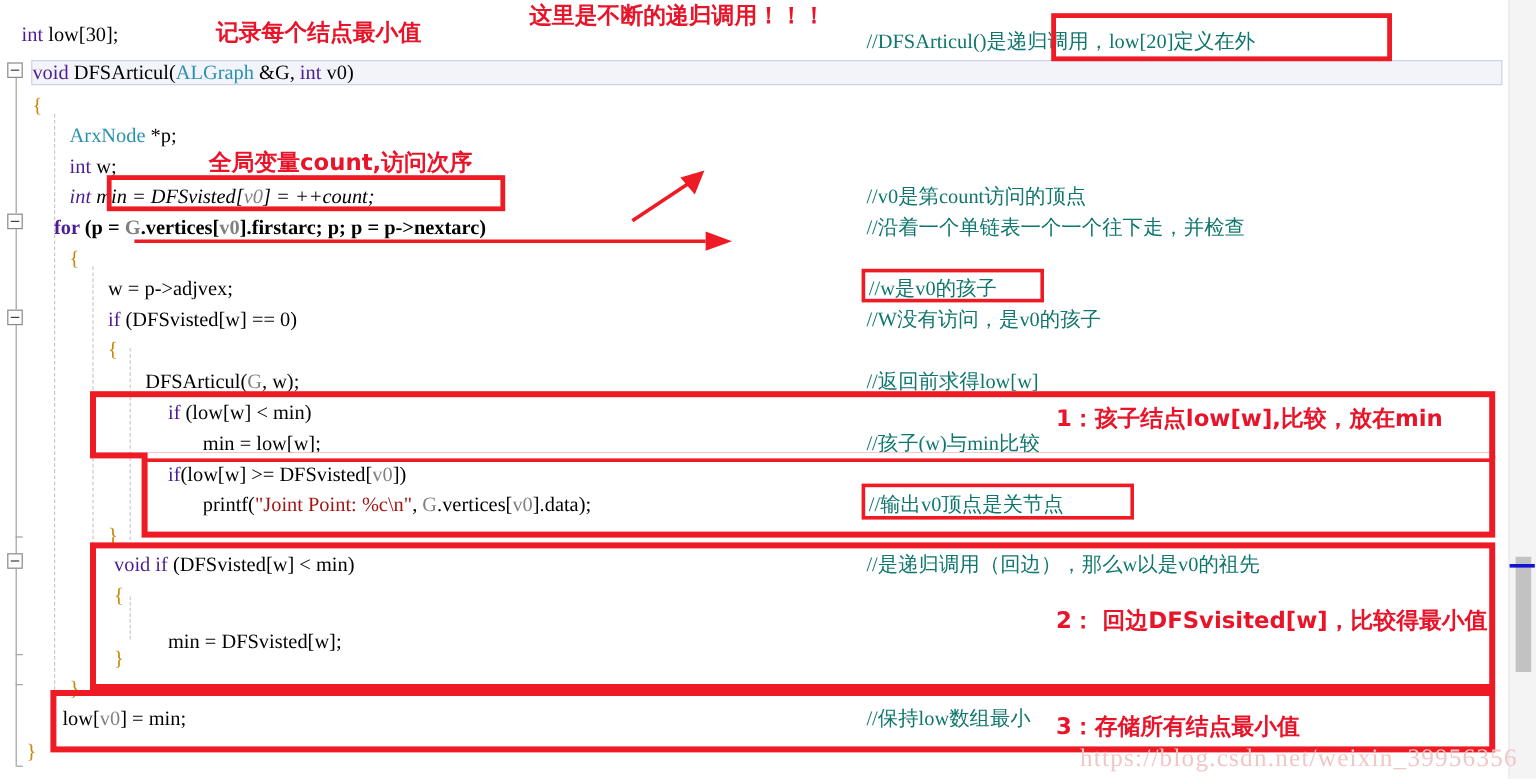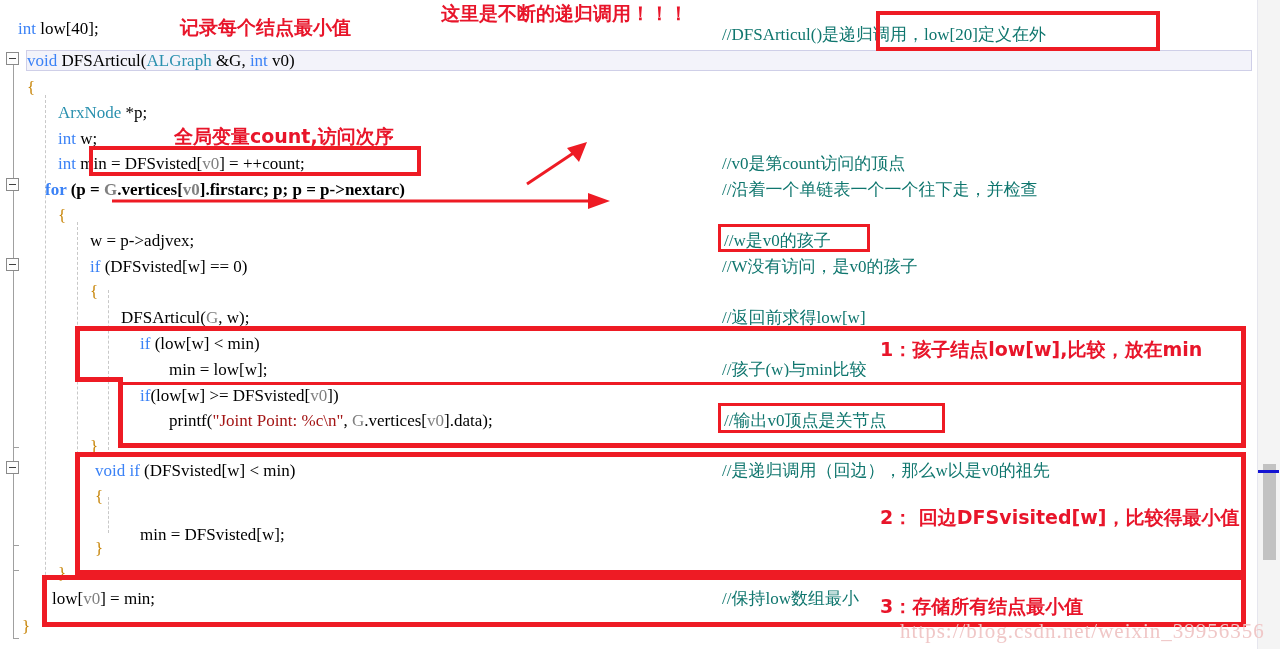--- a/index.html
+++ b/index.html
@@ -24,21 +24,21 @@
   
   .indent-guide{position:absolute;width:0;border-left:1px dashed #c8c8c8;}
 
   
   .code{
     position:absolute;white-space:pre;
     font-family:"Liberation Serif","DejaVu Serif",serif;
     font-size:17px;line-height:17px;color:#000;
     letter-spacing:0px;
   }
-  .kw{color:#3b82f6;}
+  .kw{color:#4c1d95;}
   .ty{color:#2b91af;}
   .str{color:#a31515;}
   .cmt{color:#0f766e;}
   .gray{color:#808080;}
   .blk{color:#000;}
 
   
   .cur-line{
     position:absolute;left:26px;top:50px;width:1226px;height:21px;
     border:1px solid #cfcfe8;background:#f3f3fa;box-sizing:border-box;
@@ -89,31 +89,31 @@
       <div class="fold-endtick" style="top:638px;"></div>
     </div>
 
     <div class="indent-guide" style="left:45px;top:95px;height:525px;"></div>
     <div class="indent-guide" style="left:77px;top:222px;height:332px;"></div>
     <div class="indent-guide" style="left:108px;top:290px;height:160px;"></div>
     <div class="indent-guide" style="left:108px;top:497px;height:36px;"></div>
 
     <div class="cur-line"></div>
 
-    <div class="code" style="left:18px;top:20px;"><span class="kw">int</span> <span class="blk">low[40];</span></div>
+    <div class="code" style="left:18px;top:20px;"><span class="kw">int</span> <span class="blk">low[30];</span></div>
 
     <div class="code" style="left:27px;top:52px;"><span class="kw">void</span> <span class="blk">DFSArticul(</span><span class="ty">ALGraph</span><span class="blk"> &amp;G, </span><span class="kw">int</span><span class="blk"> v0)</span></div>
 
     <div class="code" style="left:27px;top:79px;color:#c8860a;">{</div>
 
     <div class="code" style="left:58px;top:104px;"><span class="ty">ArxNode</span> <span class="blk">*p;</span></div>
 
     <div class="code" style="left:58px;top:130px;"><span class="kw">int</span> <span class="blk">w;</span></div>
 
-    <div class="code" style="left:58px;top:155px;"><span class="kw">int</span> <span class="blk">min = DFSvisted[</span><span class="gray">v0</span><span class="blk">] = ++count;</span></div>
+    <div class="code" style="left:58px;top:155px;font-style:italic;"><span class="kw">int</span> <span class="blk">min = DFSvisted[</span><span class="gray">v0</span><span class="blk">] = ++count;</span></div>
 
     <div class="code" style="left:45px;top:181px;font-weight:bold;"><span class="kw">for</span> <span class="blk">(p = </span><span class="gray">G</span><span class="blk">.vertices[</span><span class="gray">v0</span><span class="blk">].firstarc; p; p = p-&gt;nextarc)</span></div>
 
     <div class="code" style="left:58px;top:207px;color:#c8860a;">{</div>
 
     <div class="code" style="left:90px;top:232px;"><span class="blk">w = p-&gt;adjvex;</span></div>
 
     <div class="code" style="left:90px;top:258px;"><span class="kw">if</span> <span class="blk">(DFSvisted[w] == 0)</span></div>
 
     <div class="code" style="left:90px;top:283px;color:#c8860a;">{</div>

